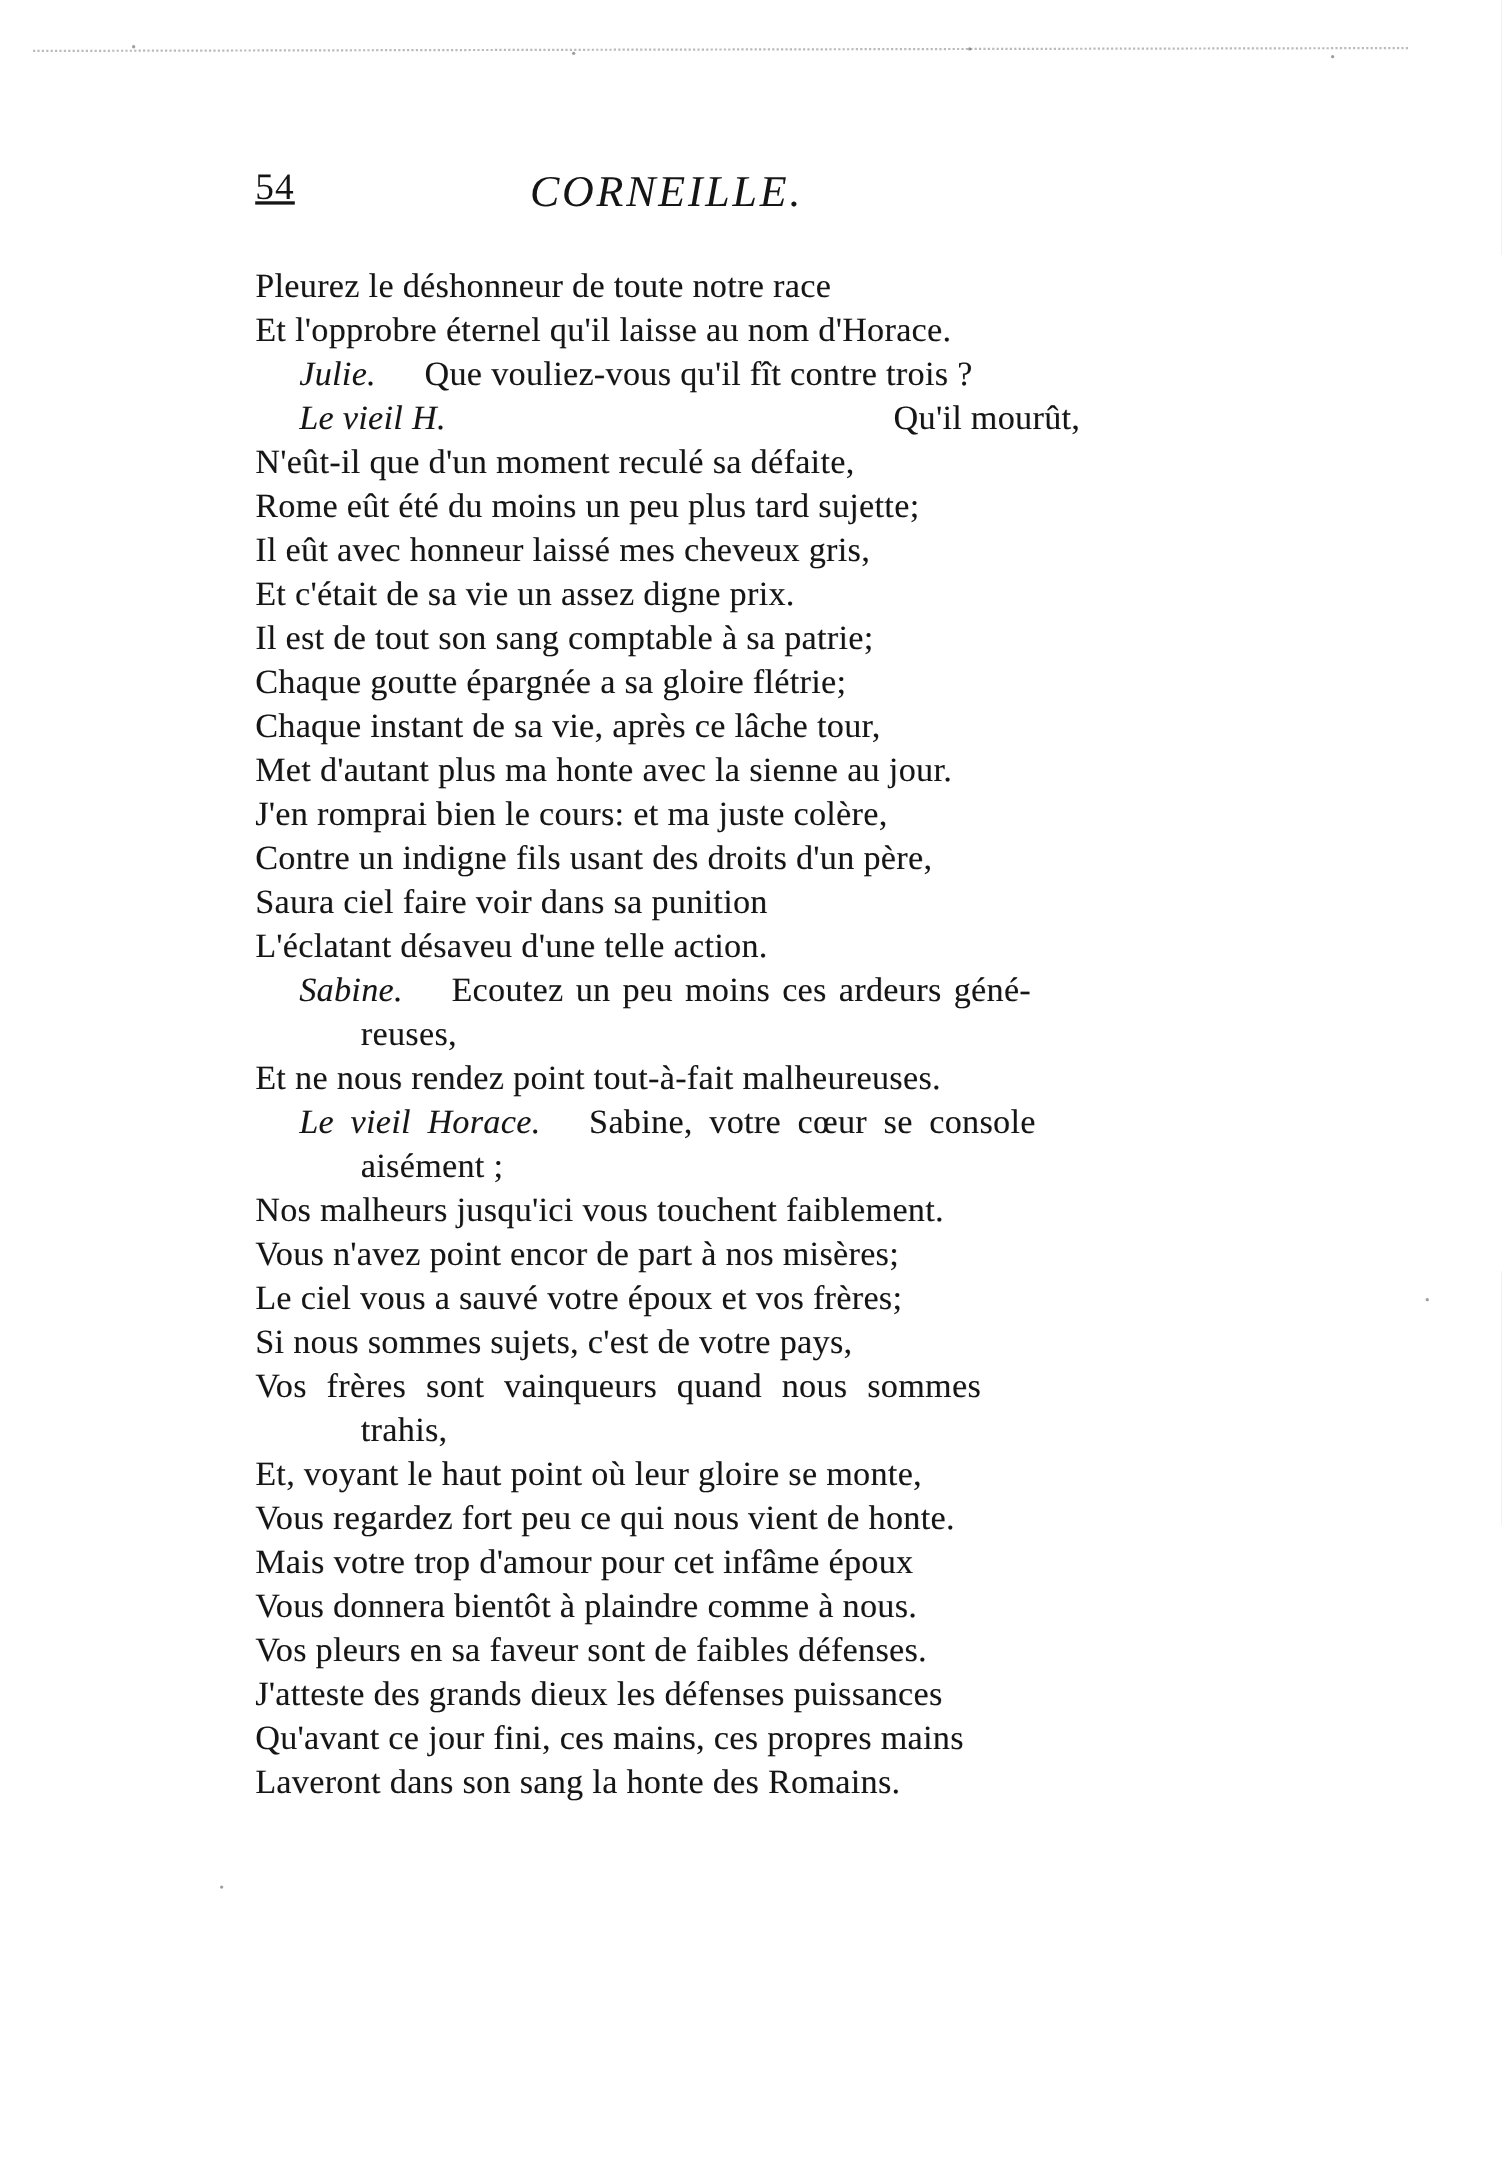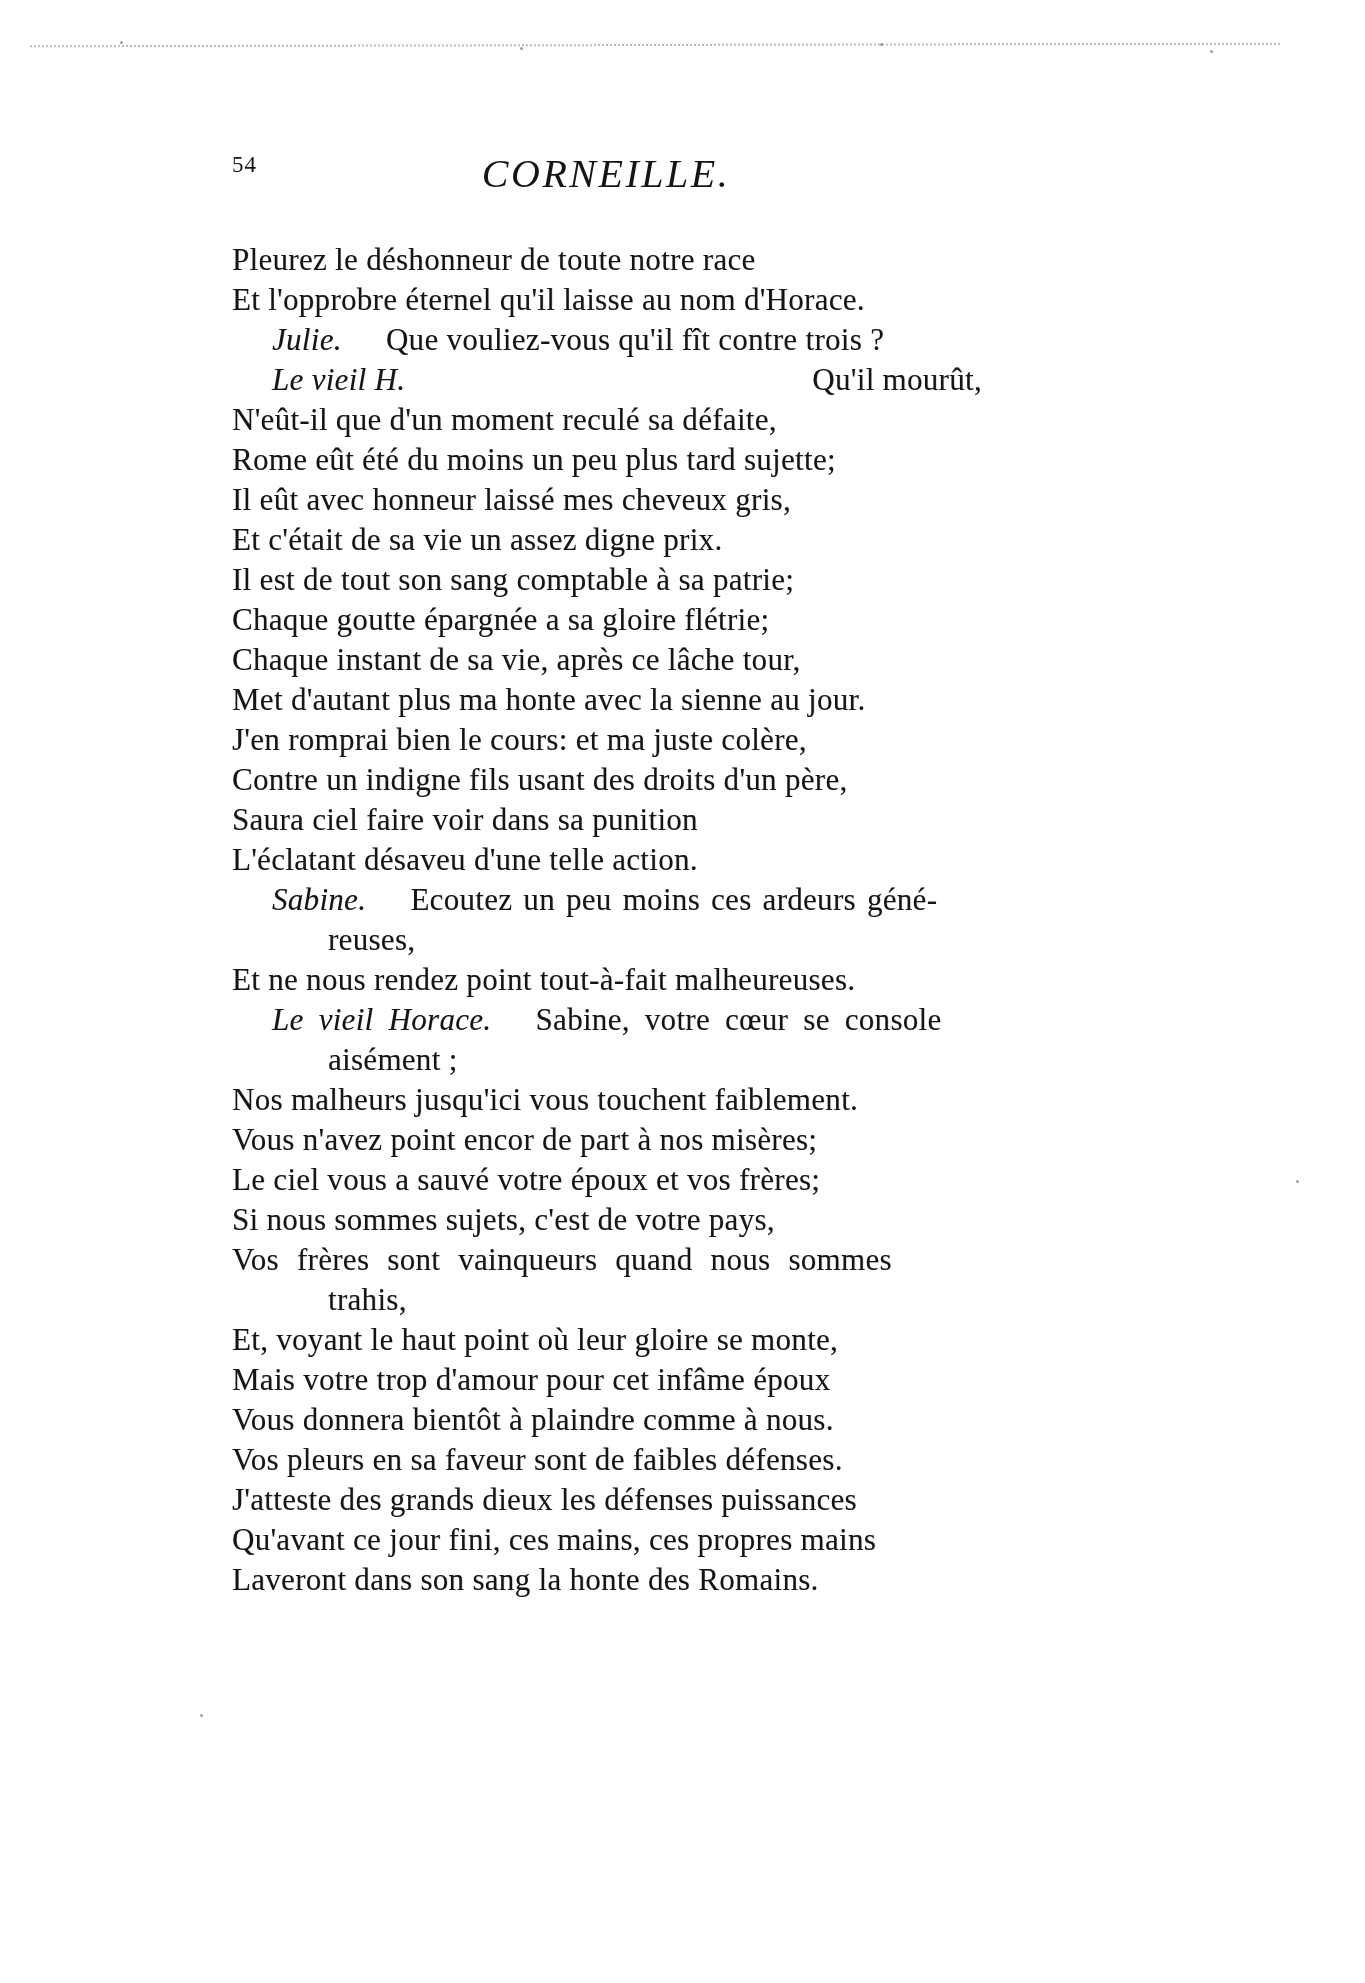--- a/index.html
+++ b/index.html
@@ -17,21 +17,21 @@
     border-top:2px dotted rgba(60,60,60,.35);
     transform:rotate(-0.12deg);
   }
   .speck{position:absolute;width:3px;height:3px;background:rgba(40,40,40,.45);border-radius:50%;}
 
   .header{
     position:absolute;top:150px;left:232px;width:748px;height:46px;
   }
   .page-number{
     position:absolute;left:0;top:2px;
-    font-size:23px;letter-spacing:1px;
+    font-size:34px;letter-spacing:1px;text-decoration:underline;
   }
   .running-title{
     position:absolute;left:0;right:0;top:0;text-align:center;
     font-style:italic;font-size:40px;letter-spacing:2.5px;
   }
 
   .poem{
     position:absolute;top:240px;left:232px;width:750px;
     font-size:31px;line-height:40px;
     letter-spacing:.3px;
@@ -143,20 +143,23 @@
       <div class="line" style="word-spacing: 10px;">
         <span class="vtext">Vos frères sont vainqueurs quand nous sommes</span>
       </div>
       <div class="line ind2">
         <span class="vtext">trahis,</span>
       </div>
       <div class="line">
         <span class="vtext">Et, voyant le haut point où leur gloire se monte,</span>
       </div>
       <div class="line">
+        <span class="vtext">Vous regardez fort peu ce qui nous vient de honte.</span>
+      </div>
+      <div class="line">
         <span class="vtext">Mais votre trop d'amour pour cet infâme époux</span>
       </div>
       <div class="line">
         <span class="vtext">Vous donnera bientôt à plaindre comme à nous.</span>
       </div>
       <div class="line">
         <span class="vtext">Vos pleurs en sa faveur sont de faibles défenses.</span>
       </div>
       <div class="line">
         <span class="vtext">J'atteste des grands dieux les défenses puissances</span>

